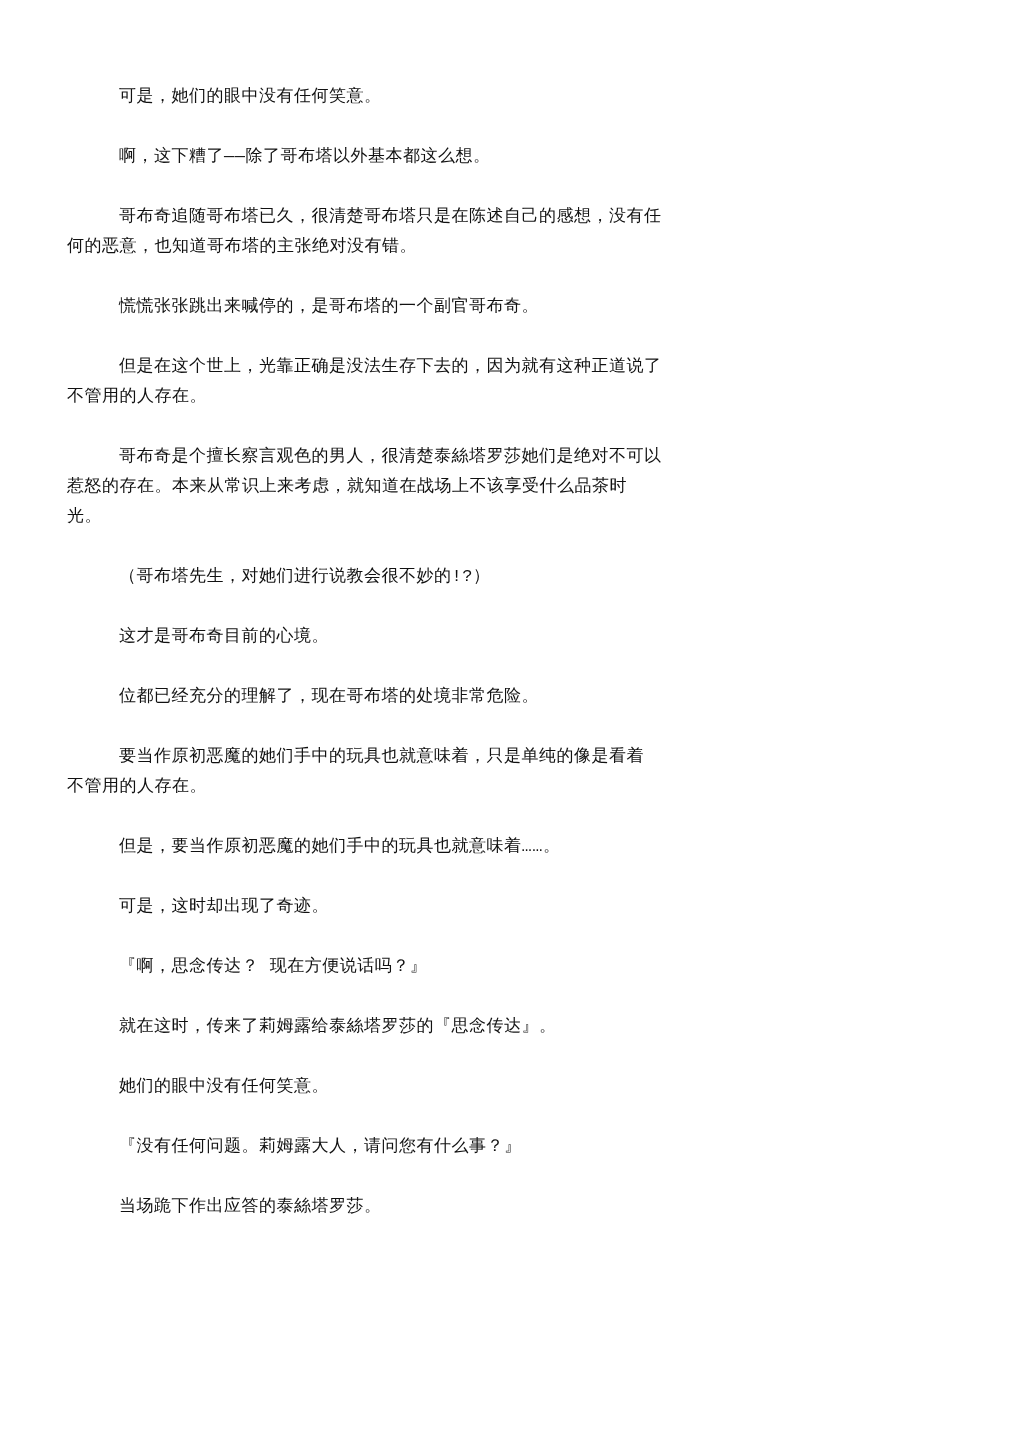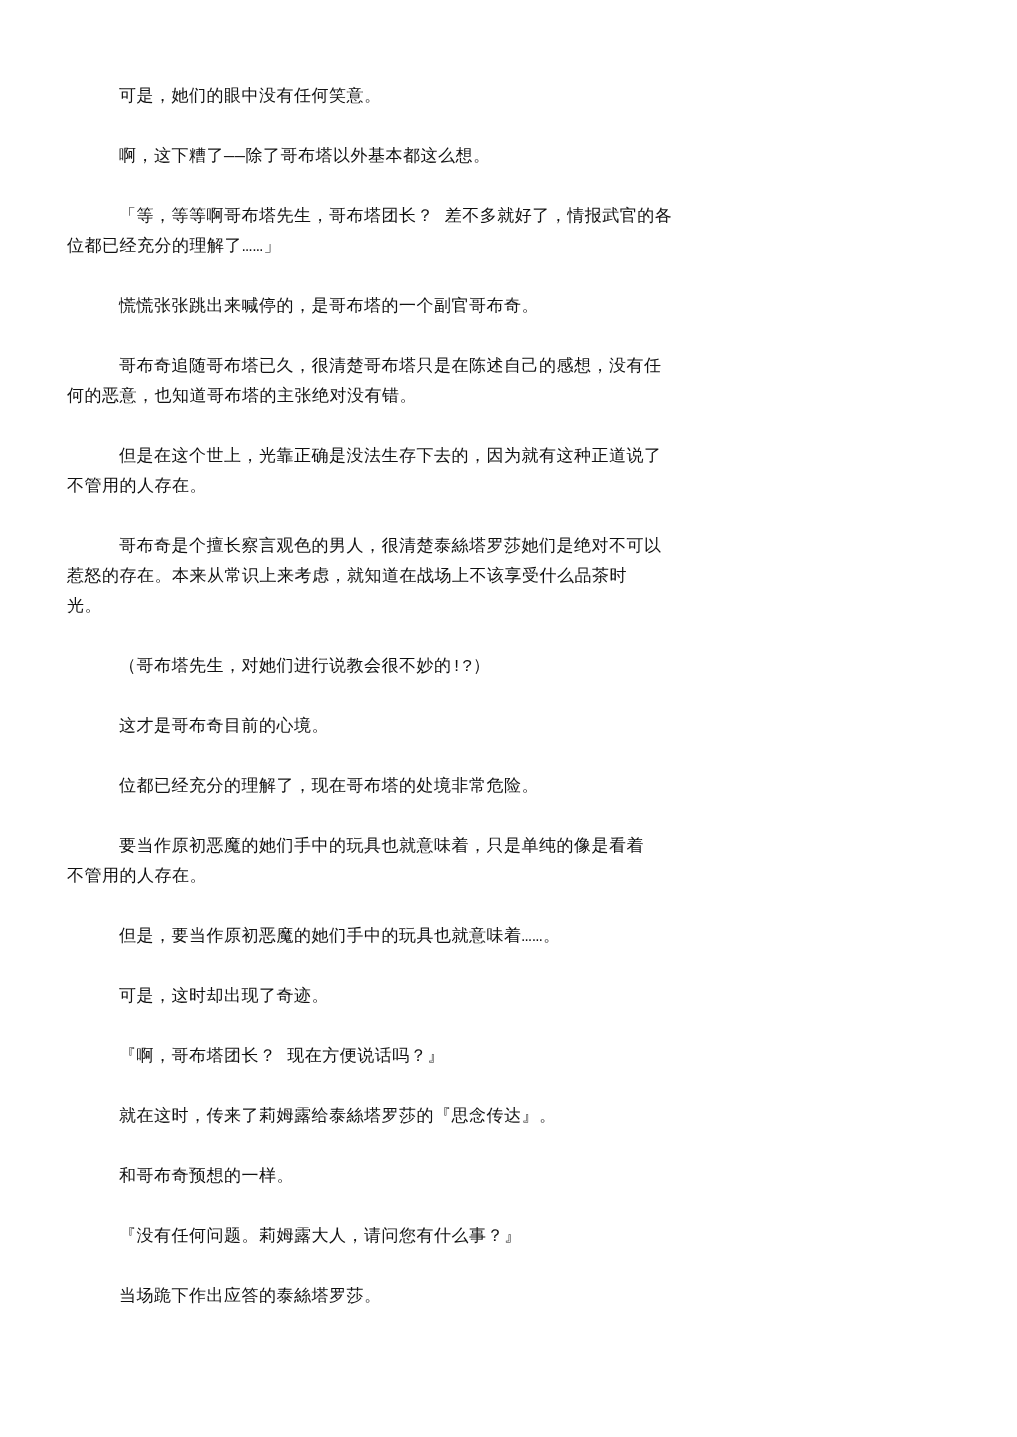--- a/index.html
+++ b/index.html
@@ -41,29 +41,25 @@
 <body>
 
 <div class="page">
   <p class="para">
     <span class="line first">可是，她们的眼中没有任何笑意。</span>
   </p>
   <p class="para">
     <span class="line first">啊，这下糟了——除了哥布塔以外基本都这么想。</span>
   </p>
   <p class="para">
-    <span class="line first">「等，等等啊哥布塔先生，哥布塔团长？ 差不多就好了，情报武官的各</span>
-    <span class="line">位都已经充分的理解了……」</span>
+    <span class="line first">哥布奇追随哥布塔已久，很清楚哥布塔只是在陈述自己的感想，没有任</span>
+    <span class="line">何的恶意，也知道哥布塔的主张绝对没有错。</span>
   </p>
   <p class="para">
     <span class="line first">慌慌张张跳出来喊停的，是哥布塔的一个副官哥布奇。</span>
-  </p>
-  <p class="para">
-    <span class="line first">哥布奇追随哥布塔已久，很清楚哥布塔只是在陈述自己的感想，没有任</span>
-    <span class="line">何的恶意，也知道哥布塔的主张绝对没有错。</span>
   </p>
   <p class="para">
     <span class="line first">但是在这个世上，光靠正确是没法生存下去的，因为就有这种正道说了</span>
     <span class="line">不管用的人存在。</span>
   </p>
   <p class="para">
     <span class="line first">哥布奇是个擅长察言观色的男人，很清楚泰絲塔罗莎她们是绝对不可以</span>
     <span class="line">惹怒的存在。本来从常识上来考虑，就知道在战场上不该享受什么品茶时</span>
     <span class="line">光。</span>
   </p>
@@ -80,27 +76,27 @@
     <span class="line first">要当作原初恶魔的她们手中的玩具也就意味着，只是单纯的像是看着</span>
     <span class="line">不管用的人存在。</span>
   </p>
   <p class="para">
     <span class="line first">但是，要当作原初恶魔的她们手中的玩具也就意味着……。</span>
   </p>
   <p class="para">
     <span class="line first">可是，这时却出现了奇迹。</span>
   </p>
   <p class="para">
-    <span class="line first">『啊，哥布塔团长？ 现在方便说话吗？』</span>
+    <span class="line first">『啊，思念传达？ 现在方便说话吗？』</span>
   </p>
   <p class="para">
     <span class="line first">就在这时，传来了莉姆露给泰絲塔罗莎的『思念传达』。</span>
   </p>
   <p class="para">
-    <span class="line first">和哥布奇预想的一样。</span>
+    <span class="line first">她们的眼中没有任何笑意。</span>
   </p>
   <p class="para">
     <span class="line first">『没有任何问题。莉姆露大人，请问您有什么事？』</span>
   </p>
   <p class="para">
     <span class="line first">当场跪下作出应答的泰絲塔罗莎。</span>
   </p>
 </div>
 
 </body></html>

